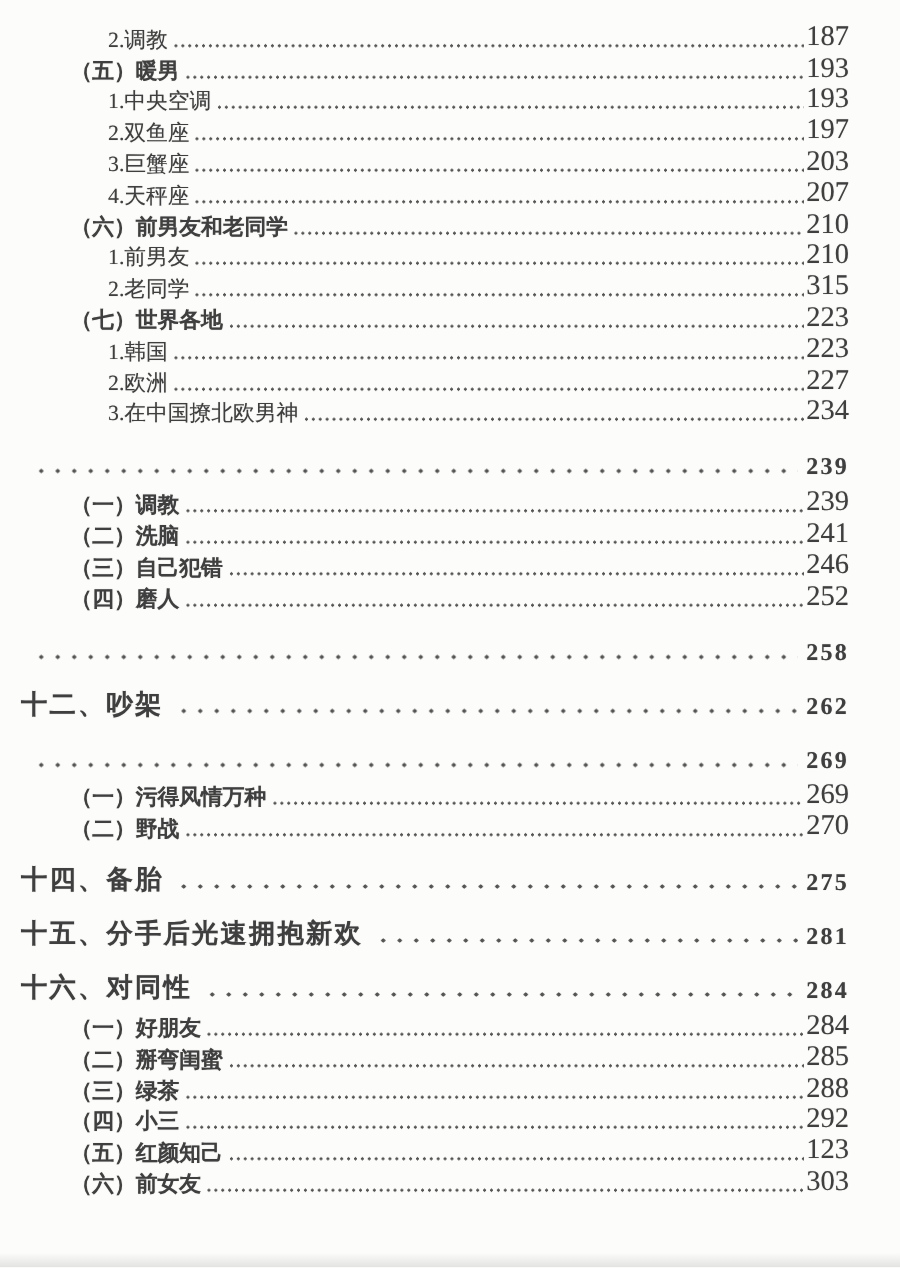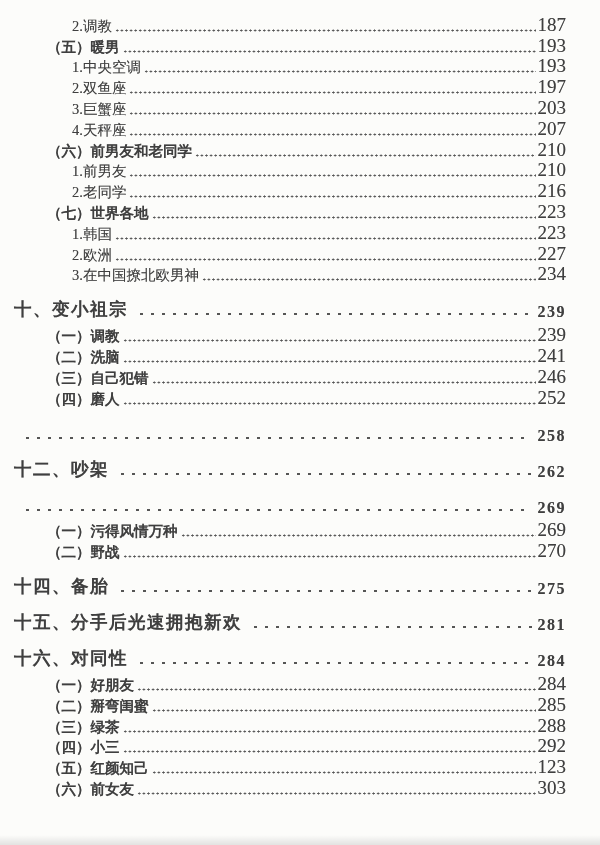--- a/index.html
+++ b/index.html
@@ -118,21 +118,21 @@
         <span class="pagenum">210</span>
       </div>
       <div class="row sub2">
         <span class="title">1.前男友</span>
         <span class="leader"></span>
         <span class="pagenum">210</span>
       </div>
       <div class="row sub2">
         <span class="title">2.老同学</span>
         <span class="leader"></span>
-        <span class="pagenum">216</span>
+        <span class="pagenum">315</span>
       </div>
       <div class="row sub1">
         <span class="title">（七）世界各地</span>
         <span class="leader"></span>
         <span class="pagenum">223</span>
       </div>
       <div class="row sub2">
         <span class="title">1.韩国</span>
         <span class="leader"></span>
         <span class="pagenum">223</span>
@@ -141,21 +141,20 @@
         <span class="title">2.欧洲</span>
         <span class="leader"></span>
         <span class="pagenum">227</span>
       </div>
       <div class="row sub2">
         <span class="title">3.在中国撩北欧男神</span>
         <span class="leader"></span>
         <span class="pagenum">234</span>
       </div>
       <div class="row chapter">
-        <span class="title">十、变小祖宗</span>
         <span class="leader"></span>
         <span class="pagenum">239</span>
       </div>
       <div class="row sub1">
         <span class="title">（一）调教</span>
         <span class="leader"></span>
         <span class="pagenum">239</span>
       </div>
       <div class="row sub1">
         <span class="title">（二）洗脑</span>

